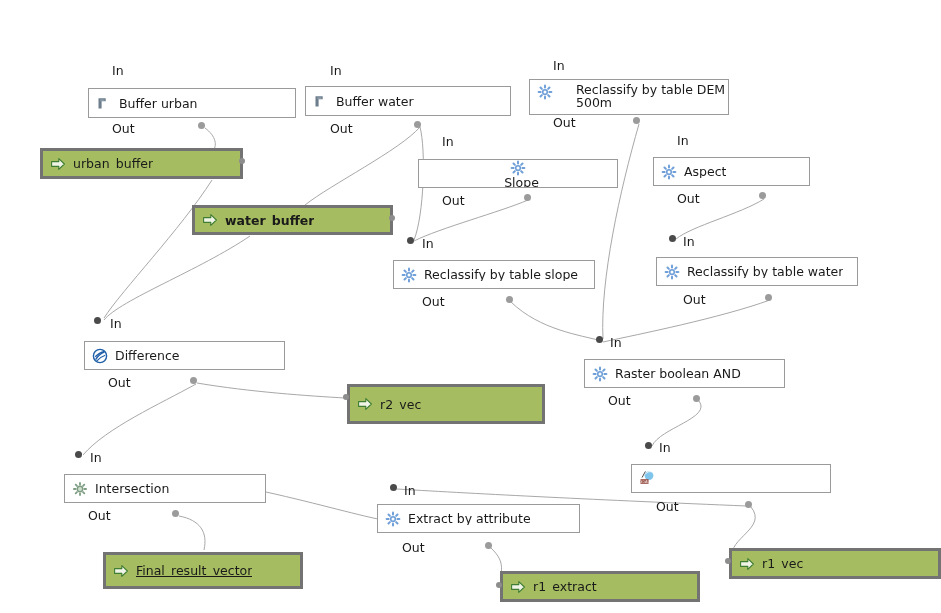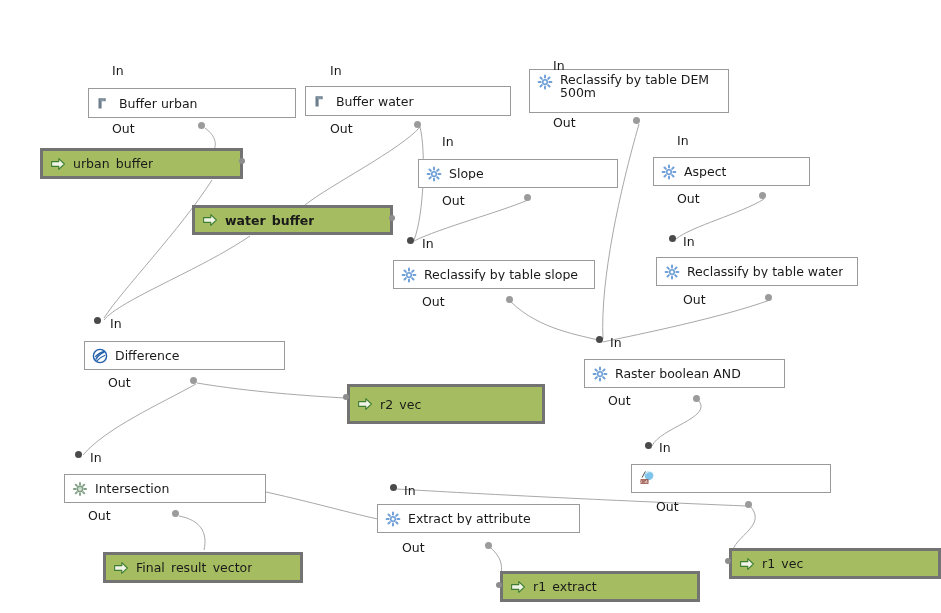--- a/index.html
+++ b/index.html
@@ -123,21 +123,21 @@
       <div class="node alg" style="left: 305px; top: 86px; width: 206px; height: 30px;">
         <svg viewBox="0 0 16 16" class="icon">
           <path d="M2.5 3.2 h7.2 v3.1 h-4.1 v7.3 h-3.1 z" fill="#6d7d8c"></path>
           <path d="M4.2 4.6 h4.2 v1.0 h-4.2 z" fill="#9fb0bf"></path>
         </svg>
         <span class="label">Buffer water</span>
       </div>
       <div class="port-label" style="left: 330px; top: 63px;">In</div>
       <div class="port-label" style="left: 330px; top: 121px;">Out</div>
       <div class="dot light" style="left: 413.5px; top: 120.5px;"></div>
-      <div class="node alg two-line" style="left: 529px; top: 69px; width: 200px; height: 44px;">
+      <div class="node alg two-line" style="left: 529px; top: 79px; width: 200px; height: 36px; gap: 16px;">
         <svg viewBox="0 0 16 16" class="icon">
           <g fill="#6f9fd8">
             <circle cx="8" cy="8" r="3.1"></circle>
             <rect x="7" y="0.6" width="2" height="4" rx="1"></rect>
             <rect x="7" y="11.4" width="2" height="4" rx="1"></rect>
             <rect x="0.6" y="7" width="4" height="2" rx="1"></rect>
             <rect x="11.4" y="7" width="4" height="2" rx="1"></rect>
             <rect x="7" y="0.6" width="2" height="4" rx="1" transform="rotate(45 8 8)"></rect>
             <rect x="7" y="11.4" width="2" height="4" rx="1" transform="rotate(45 8 8)"></rect>
             <rect x="0.6" y="7" width="4" height="2" rx="1" transform="rotate(45 8 8)"></rect>
@@ -150,21 +150,21 @@
       <div class="port-label" style="left: 553px; top: 58px;">In</div>
       <div class="port-label" style="left: 553px; top: 115px;">Out</div>
       <div class="dot light" style="left: 632.5px; top: 116.5px;"></div>
       <div class="node out" style="left: 40px; top: 148px; width: 203px; height: 31px;">
         <svg viewBox="0 0 16 16" class="icon">
           <path d="M1.6 5.6 h7.2 v-3.0 l5.6 5.4 l-5.6 5.4 v-3.0 h-7.2 z" fill="#f0f4e6" stroke="#3f7d32" stroke-width="1.1" stroke-linejoin="round"></path>
         </svg>
         <span class="label">urban_buffer</span>
       </div>
       <div class="dot side" style="left: 238.5px; top: 157.5px;"></div>
-      <div class="node alg" style="left: 418px; top: 159px; width: 200px; height: 29px;">
+      <div class="node alg" style="left: 418px; top: 159px; width: 200px; height: 29px; flex-direction: column;">
         <svg viewBox="0 0 16 16" class="icon">
           <g fill="#6f9fd8">
             <circle cx="8" cy="8" r="3.1"></circle>
             <rect x="7" y="0.6" width="2" height="4" rx="1"></rect>
             <rect x="7" y="11.4" width="2" height="4" rx="1"></rect>
             <rect x="0.6" y="7" width="4" height="2" rx="1"></rect>
             <rect x="11.4" y="7" width="4" height="2" rx="1"></rect>
             <rect x="7" y="0.6" width="2" height="4" rx="1" transform="rotate(45 8 8)"></rect>
             <rect x="7" y="11.4" width="2" height="4" rx="1" transform="rotate(45 8 8)"></rect>
             <rect x="0.6" y="7" width="4" height="2" rx="1" transform="rotate(45 8 8)"></rect>
@@ -335,21 +335,21 @@
             <rect x="11.4" y="7" width="4" height="2" rx="1" transform="rotate(45 8 8)"></rect>
           </g>
           <circle cx="8" cy="8" r="1.5" fill="#ffffff"></circle>
         </svg>
         <span class="label">Extract by attribute</span>
       </div>
       <div class="port-label" style="left: 404px; top: 483px;">In</div>
       <div class="port-label" style="left: 402px; top: 540px;">Out</div>
       <div class="dot " style="left: 389.5px; top: 483.5px;"></div>
       <div class="dot light" style="left: 484.5px; top: 541.5px;"></div>
-      <div class="node out" style="left: 103px; top: 552px; width: 200px; height: 31px;">
+      <div class="node out" style="left: 103px; top: 552px; width: 200px; height: 37px; text-decoration: underline;">
         <svg viewBox="0 0 16 16" class="icon">
           <path d="M1.6 5.6 h7.2 v-3.0 l5.6 5.4 l-5.6 5.4 v-3.0 h-7.2 z" fill="#f0f4e6" stroke="#3f7d32" stroke-width="1.1" stroke-linejoin="round"></path>
         </svg>
         <span class="label">Final_result_vector</span>
       </div>
       <div class="node out" style="left: 729px; top: 548px; width: 212px; height: 31px;">
         <svg viewBox="0 0 16 16" class="icon">
           <path d="M1.6 5.6 h7.2 v-3.0 l5.6 5.4 l-5.6 5.4 v-3.0 h-7.2 z" fill="#f0f4e6" stroke="#3f7d32" stroke-width="1.1" stroke-linejoin="round"></path>
         </svg>
         <span class="label">r1_vec</span>

